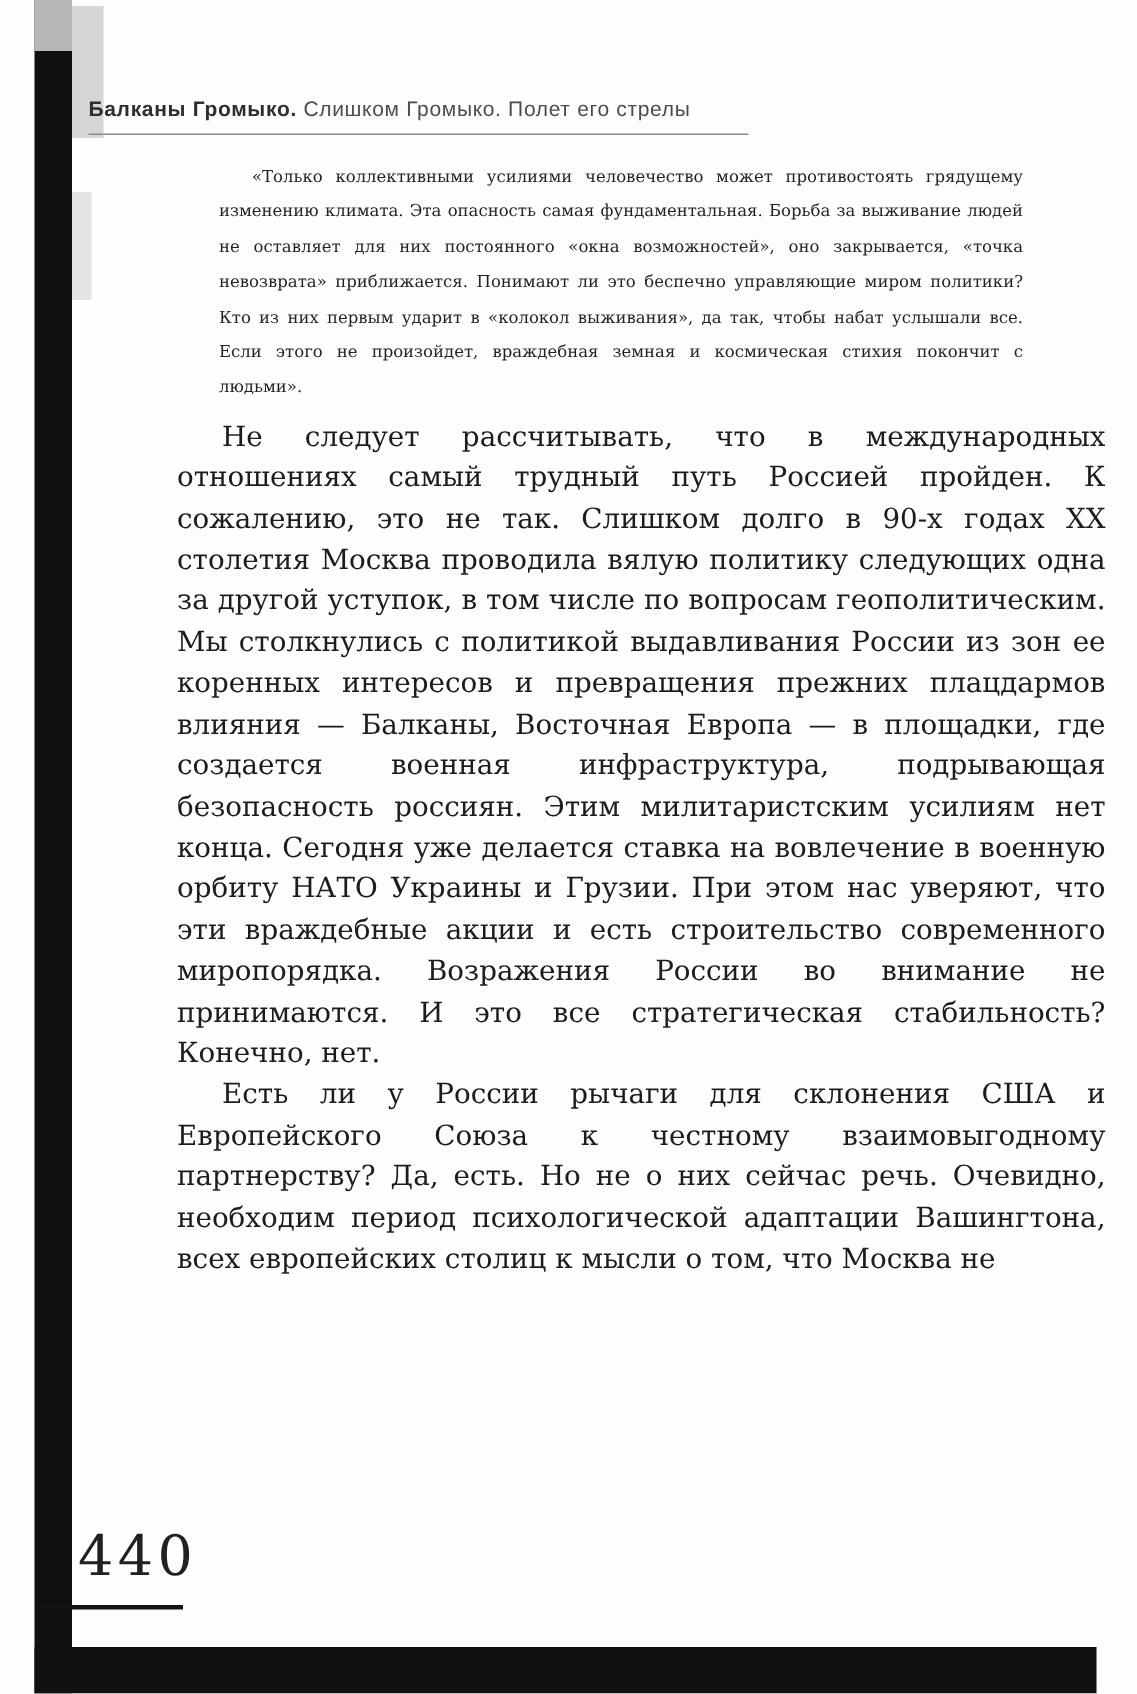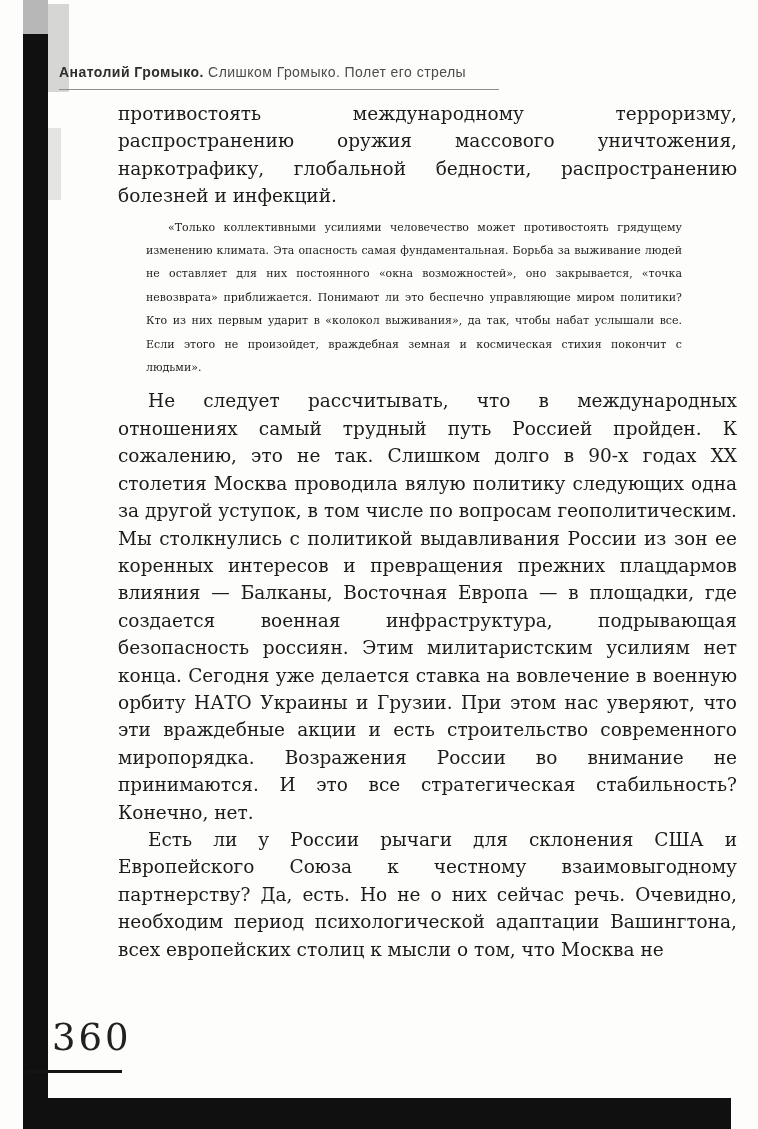--- a/index.html
+++ b/index.html
@@ -93,28 +93,27 @@
 </head>
 <body>
 
 <div class="page">
 
   <div class="spine-bar"></div>
   <div class="smudge-a"></div>
   <div class="smudge-b"></div>
   <div class="smudge-c"></div>
 
-  <div class="running-head"><span class="rh-bold">Анатолий Громыко.</span><span class="rh-rest"> Слишком Громыко. Полет его стрелы</span></div>
+  <div class="running-head"><span class="rh-bold">Балканы Громыко.</span><span class="rh-rest"> Слишком Громыко. Полет его стрелы</span></div>
   <div class="head-rule"></div>
 
   <div class="text-block">
-    <p class="para">противостоять международному терроризму, распространению оружия массового уничтожения, наркотрафику, глобальной бедности, распространению болезней и инфекций.</p>
     <p class="quote">«Только коллективными усилиями человечество может противостоять грядущему изменению климата. Эта опасность самая фундаментальная. Борьба за выживание людей не оставляет для них постоянного «окна возможностей», оно закрывается, «точка невозврата» приближается. Понимают ли это беспечно управляющие миром политики? Кто из них первым ударит в «колокол выживания», да так, чтобы набат услышали все. Если этого не произойдет, враждебная земная и космическая стихия покончит с людьми».</p>
     <p class="para indent">Не следует рассчитывать, что в международных отношениях самый трудный путь Россией пройден. К сожалению, это не так. Слишком долго в 90-х годах XX столетия Москва проводила вялую политику следующих одна за другой уступок, в том числе по вопросам геополитическим. Мы столкнулись с политикой выдавливания России из зон ее коренных интересов и превращения прежних плацдармов влияния — Балканы, Восточная Европа — в площадки, где создается военная инфраструктура, подрывающая безопасность россиян. Этим милитаристским усилиям нет конца. Сегодня уже делается ставка на вовлечение в военную орбиту НАТО Украины и Грузии. При этом нас уверяют, что эти враждебные акции и есть строительство современного миропорядка. Возражения России во внимание не принимаются. И это все стратегическая стабильность? Конечно, нет.</p>
     <p class="para indent">Есть ли у России рычаги для склонения США и Европейского Союза к честному взаимовыгодному партнерству? Да, есть. Но не о них сейчас речь. Очевидно, необходим период психологической адаптации Вашингтона, всех европейских столиц к мысли о том, что Москва не</p>
   </div>
 
-  <div class="page-number">360</div>
+  <div class="page-number">440</div>
   <div class="page-number-rule"></div>
 
   <div class="bottom-bar"></div>
 
 </div>
 
 </body></html>

